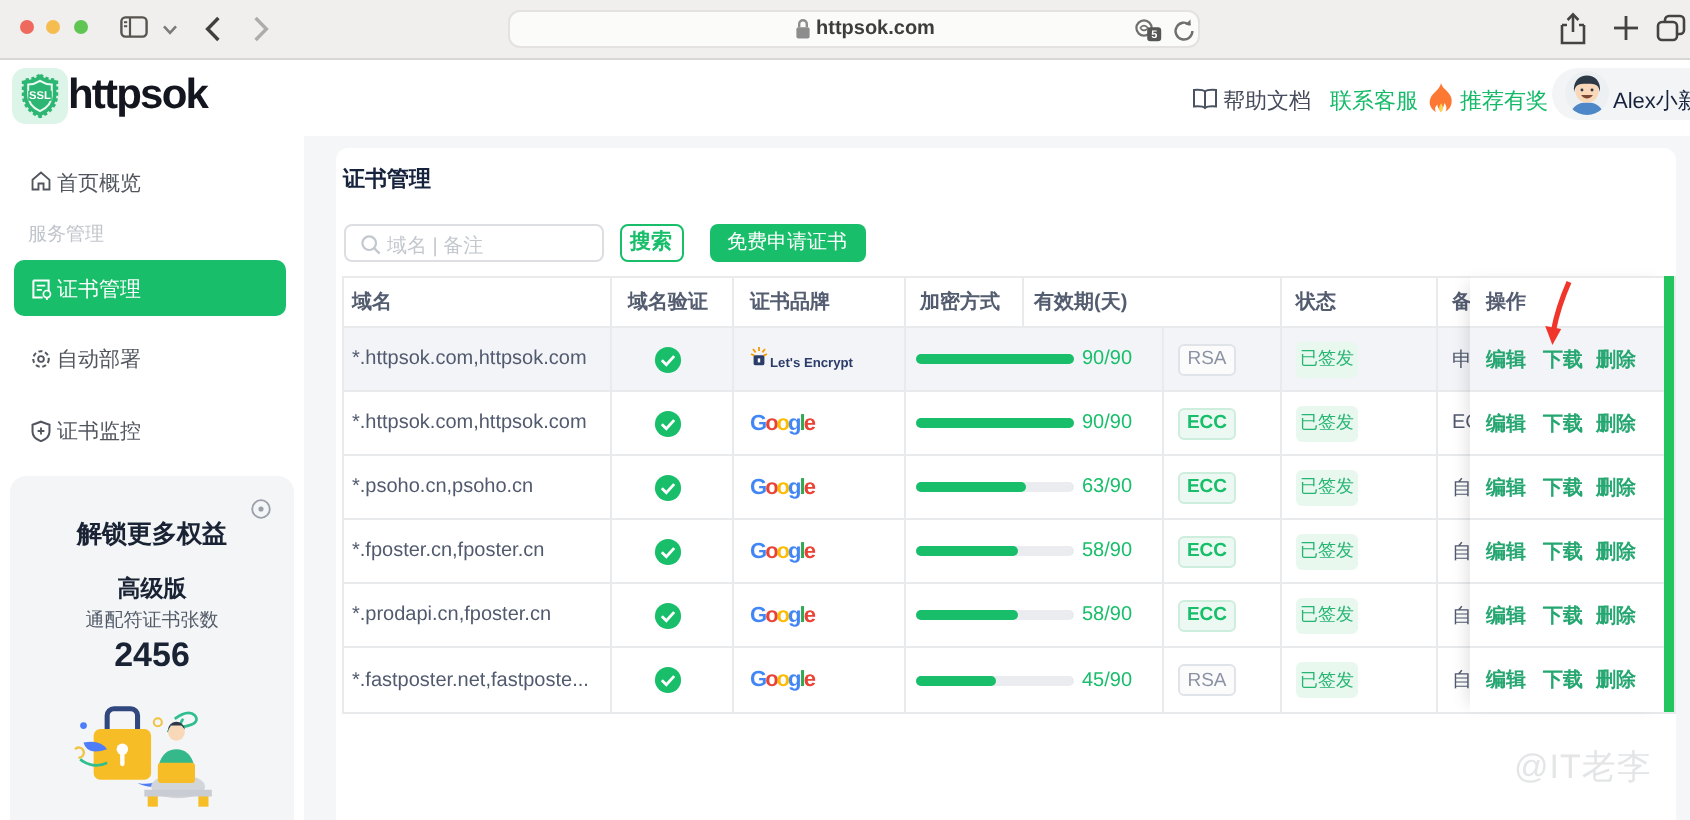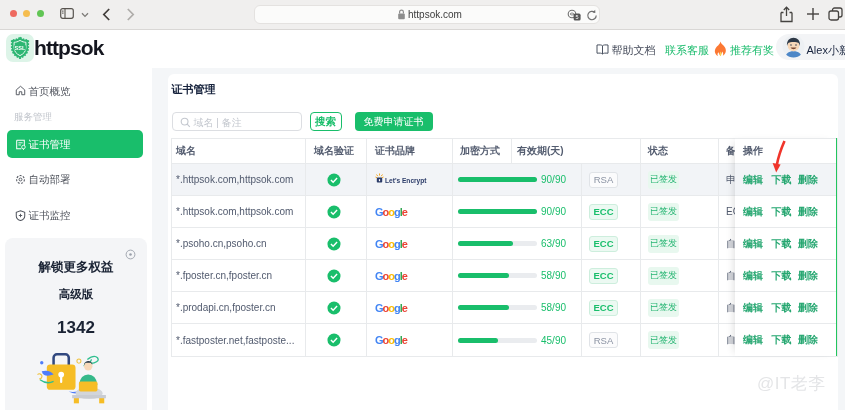--- a/index.html
+++ b/index.html
@@ -1,21 +1,21 @@
 <!DOCTYPE html>
 <html><head>
 <meta charset="utf-8">
 <style>
 * { margin:0; padding:0; box-sizing:border-box; }
 html,body { width:845px; height:410px; overflow:hidden; }
 body { font-family:"Liberation Sans", sans-serif; position:relative; background:#fff; }
 .abs { position:absolute; }
 
 
-#chrome { left:0; top:0; width:845px; height:30px; background:#f0efee; border-bottom:1px solid #d9d7d5; }
+#chrome { left:0; top:0; width:845px; height:30px; background:#f0efee; border-bottom:1px solid #d9d7d5;font-weight:bold; }
 .dot { position:absolute; top:10px; width:7px; height:7px; border-radius:50%; }
 
 
 #urlbar { left:254px; top:5px; width:346px; height:19px; background:#fbfbfa; border:1px solid #e4e2e0; border-radius:6px; }
 #urltext { left:408px; top:8.5px; font-size:10px; color:#3d3d3d; }
 
 
 #appheader { left:0; top:30px; width:845px; height:38px; background:#fff; }
 #logo { left:6px; top:4px; width:28px; height:28px; border-radius:7px; background:#ddf4e8; }
 #brand { left:34px; top:6px; font-size:21px; font-weight:bold; color:#14161f; letter-spacing:-0.9px; }
@@ -56,21 +56,21 @@
 .c7 { width:118px; border-right:none; padding-left:7px; }
 .trow.h .tc { font-weight:bold; color:#545d70; }
 .bar { width:79px; height:5px; border-radius:3px; background:#eaecef; position:relative; margin-right:4px; flex:none; }
 .bar i { position:absolute; left:0; top:0; height:5px; border-radius:3px; background:#19be6b; }
 .pv { color:#19be6b; font-size:10px; }
 .tag-rsa { font-size:9.5px; color:#8b93a3; background:#fbfbfc; border:1px solid #e0e3e7; border-radius:3px; padding:1.5px 0; width:29px; text-align:center; }
 .tag-ecc { font-size:9.5px; font-weight:bold; color:#19be6b; background:#ecf9f2; border:1px solid #cdeedd; border-radius:3px; padding:1.5px 0; width:29px; text-align:center; }
 .tag-ok { font-size:9px; color:#27b573; background:#e8f8ef; border-radius:3px; padding:2.5px 0; width:31px; text-align:center; }
 
 
-#fixcol { left:735px; top:138px; width:102px; background:#fff; box-shadow:-5px 0 8px -4px rgba(0,0,0,0.13); border-right:1px solid #22c55e; }
+#fixcol { left:735px; top:138px; width:102px; background:#fff; box-shadow:-5px 0 8px -4px rgba(0,0,0,0.13); border-right:5px solid #22c55e; }
 .frow { height:32px; border-bottom:1px solid #e8eaec; display:flex; align-items:center; padding-left:8px; font-size:10px; white-space:nowrap; background:#fff; }
 .frow.h { height:26px; font-weight:bold; color:#545d70; border-top:1px solid #e8eaec; }
 .frow:last-child { border-bottom:none; }
 .frow.hov { background:#f2f4f7; }
 .alink { color:#26a771; font-weight:bold; margin-right:8.5px; font-size:10px; }
 
 #wm { left:757px; top:372px; font-size:17px; font-weight:normal; color:#e4e5e7; letter-spacing:0.5px; }
 </style>
 </head>
 <body>
@@ -191,21 +191,22 @@
   </svg>
   <div class="mitem" style="top:141px;">证书监控</div>
 
   <div id="promo" class="abs">
     <svg class="abs" style="left:120px;top:11px" width="11" height="11" viewBox="0 0 12 12">
       <circle cx="6" cy="6" r="4.8" fill="none" stroke="#9aa0aa" stroke-width="1"></circle>
       <circle cx="6" cy="6" r="1.4" fill="#9aa0aa"></circle>
     </svg>
     <div class="abs" style="left:0;top:21px;width:142px;text-align:center;font-size:12.5px;font-weight:bold;color:#1a2334;">解锁更多权益</div>
     <div class="abs" style="left:0;top:49px;width:142px;text-align:center;font-size:11.5px;font-weight:bold;color:#1a2334;">高级版</div>
-    <div class="abs" style="left:0;top:80px;width:142px;text-align:center;font-size:17px;font-weight:bold;color:#1a2334;">1342</div>
+    <div class="abs" style="left:0;top:66px;width:142px;text-align:center;font-size:9.5px;color:#525a68;">通配符证书张数</div>
+    <div class="abs" style="left:0;top:80px;width:142px;text-align:center;font-size:17px;font-weight:bold;color:#1a2334;">2456</div>
     <svg class="abs" style="left:30px;top:112px" width="76" height="56" viewBox="0 0 90 60">
       <path d="M62 8 q8 -6 12 -2 q3 4 -4 6 q-7 2 -3 -4 M58 16 q2 -5 6 -4" fill="none" stroke="#2fbf8f" stroke-width="1.6"></path>
       <circle cx="8" cy="12" r="2" fill="#4f7df9"></circle>
       <path d="M3 26 a3 3 0 1 1 2 5" fill="none" stroke="#f0c341" stroke-width="1.4"></path>
       <circle cx="52" cy="10" r="2.4" fill="none" stroke="#f0c341" stroke-width="1.2"></circle>
       <rect x="22" y="2" width="18" height="22" rx="4" fill="none" stroke="#31487f" stroke-width="3"></rect>
       <rect x="14" y="14" width="34" height="30" rx="4" fill="#f6bd26"></rect>
       <path d="M8 22 q10 -2 14 4 q-12 4 -14 -4 Z" fill="#4f7df9"></path>
       <path d="M6 32 q8 6 16 2" fill="none" stroke="#2fbf8f" stroke-width="1.6"></path>
       <circle cx="31" cy="26" r="3.4" fill="#fff"></circle>

